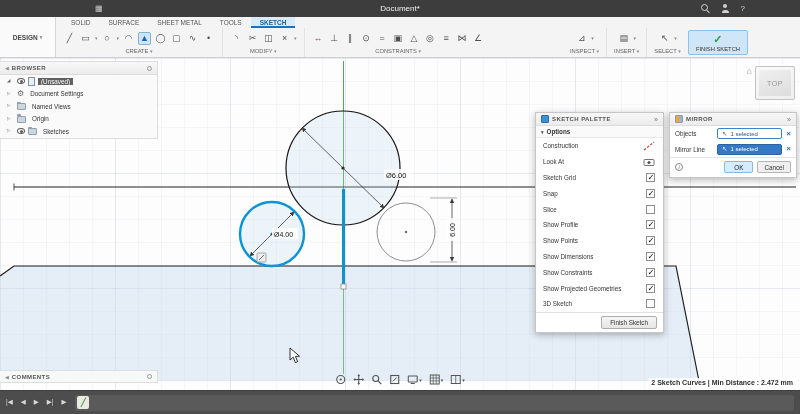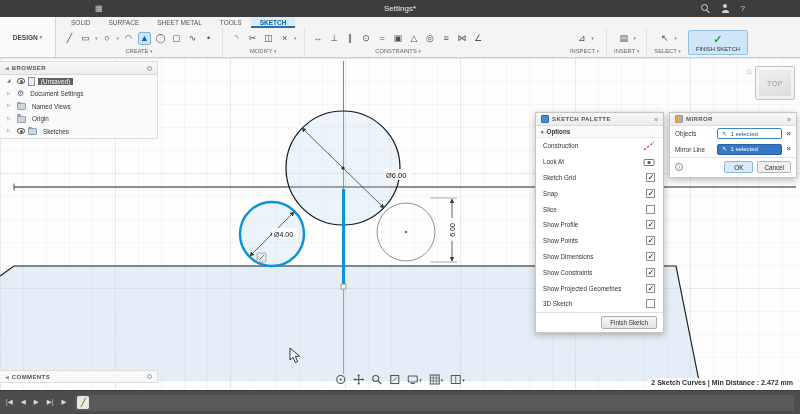--- a/index.html
+++ b/index.html
@@ -121,21 +121,21 @@
   .tl-controls { display:flex; align-items:center; gap:8px; margin-right:9px; }
   .tl-controls span { font-size:6.5px; color:#d9d9d9; line-height:1; cursor:pointer; }
   .tl-track { flex:1; height:16px; background:#5a5a5a; border-radius:2px; display:flex; align-items:center; padding:0 2px; }
   .tl-feature { width:12px; height:13px; background:#ece9e2; border-radius:2px; display:flex; align-items:center; justify-content:center; font-size:8px; color:#3f9e46; font-weight:bold; }
 </style>
 </head>
 <body>
 
 <div class="titlebar">
   <span class="tb-apps">▦</span>
-  <span class="tb-title">Settings*</span>
+  <span class="tb-title">Document*</span>
   <div class="tb-right">
     <span class="ico-search"></span>
     <span class="ico-user"></span>
     <span class="tb-help">?</span>
   </div>
 </div>
 
 <div class="ribbon">
   <div class="design-box">
     <span>DESIGN</span>

